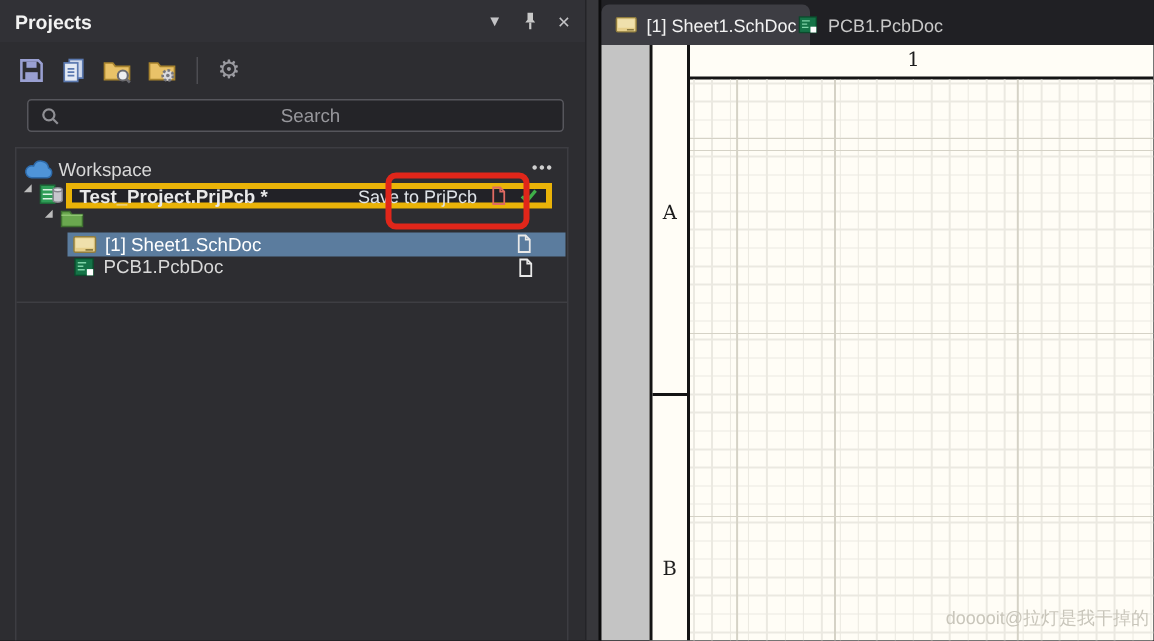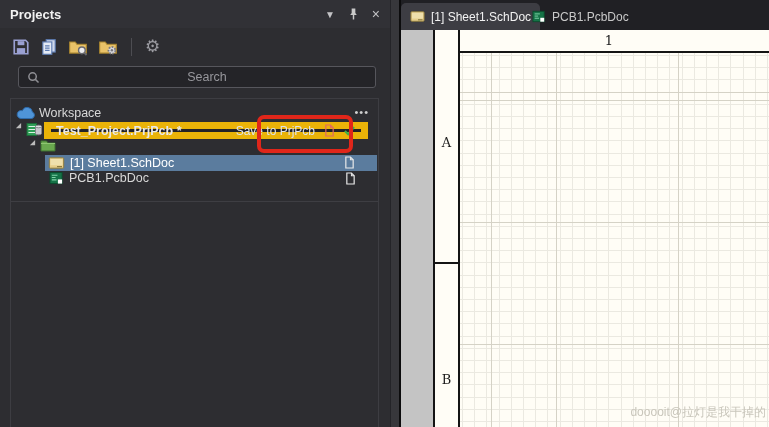--- a/index.html
+++ b/index.html
@@ -24,21 +24,21 @@
   .searchbox input{flex:1;background:transparent;border:none;outline:none;
              font-family:inherit;font-size:12.5px;color:#eab308;text-align:center;}
   .searchbox input::placeholder{color:#97979c;}
 
   .tree{left:10px;top:98px;width:369px;height:329px;border:1px solid #3d3d42;
         border-bottom:none;box-sizing:border-box;background:#2d2d31;}
   .row{position:absolute;left:0;right:0;height:16px;display:flex;
        font-size:12.5px;color:#d8d8d8;}
   .row .lbl{white-space:nowrap;}
   .bold{font-weight:bold;color:#e9e9e9;}
-  .prj-box{flex:1;height:17px;margin-left:2px;margin-right:10px;border:7px solid #eab308;
+  .prj-box{flex:1;height:17px;margin-left:2px;margin-right:10px;border:4px solid #eab308;
            background:#222227;display:flex;align-items:center;padding:0 5px;
            box-sizing:border-box;}
   .prj-box .lbl{flex:1;}
   .action-lbl{font-size:12px;color:#dfe3e8;margin-right:9px;cursor:pointer;}
   .sel-row{position:absolute;left:34px;right:1px;height:16px;background:#5b7c9e;
            display:flex;align-items:center;font-size:12.5px;color:#ffffff;}
   .doc-status{position:absolute;right:22px;top:1px;}
   .tree-divider{position:absolute;left:0;right:0;height:1px;background:#3e3e43;}
   .ellipsis{position:absolute;right:9px;top:0;color:#cfcfcf;font-size:11px;
             letter-spacing:1px;cursor:pointer;}

